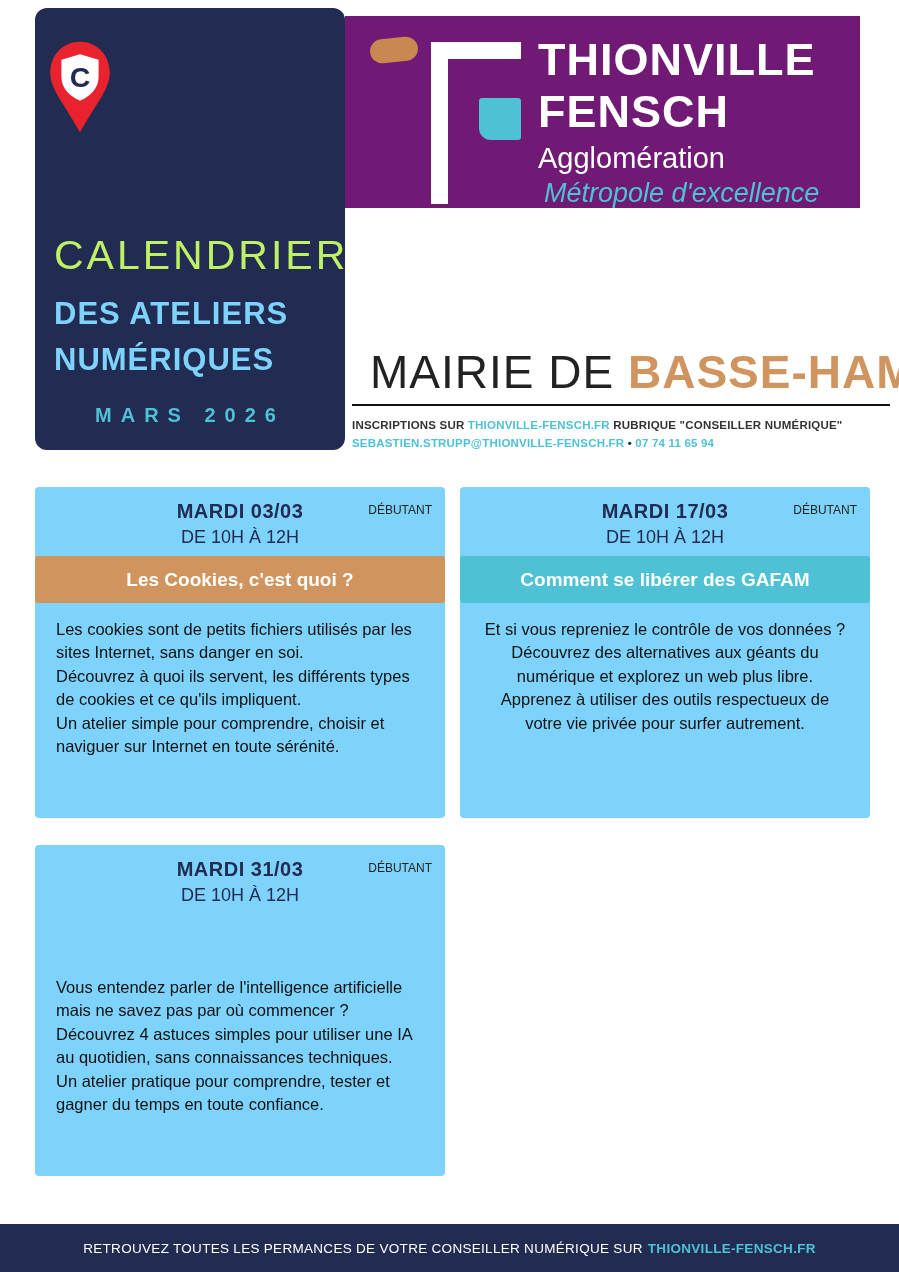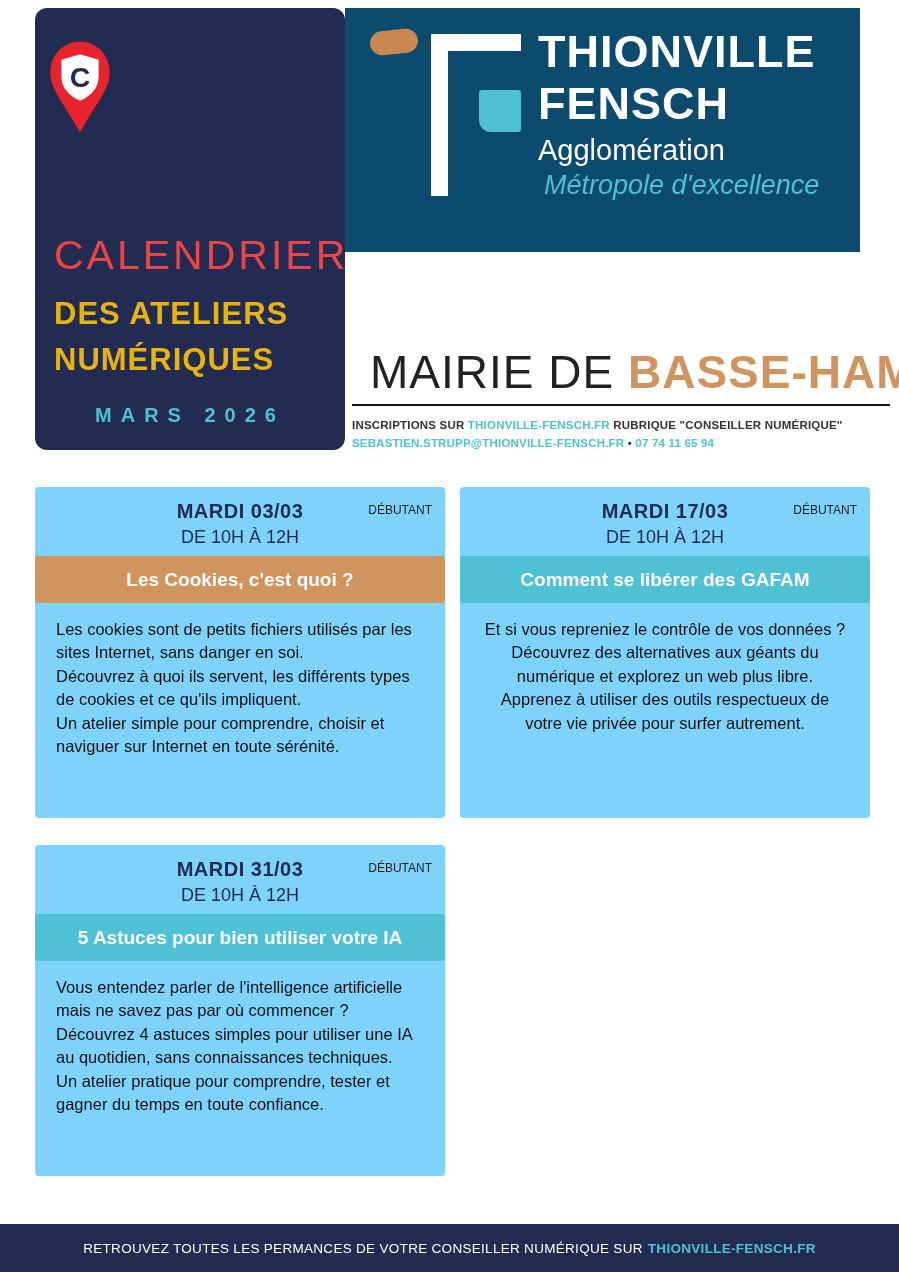--- a/index.html
+++ b/index.html
@@ -6,30 +6,30 @@
   html,body { background:#ffffff; }
   body { font-family:"Liberation Sans", sans-serif; }
   .page { position:relative; width:899px; height:1272px; background:#ffffff; overflow:hidden; }
 
   
   .brand-panel { position:absolute; left:35px; top:8px; width:310px; height:442px;
                  background:#222b52; border-radius:12px; }
   .pin-logo { position:absolute; left:14px; top:30px; width:62px; height:98px; }
   .brand-name { position:absolute; left:20px; top:150px; color:#fff; font-weight:bold;
                 font-size:28px; line-height:37px; letter-spacing:0.5px; }
-  .cal-title { position:absolute; left:19px; top:224px; color:#ef4444; font-size:41px;
+  .cal-title { position:absolute; left:19px; top:224px; color:#bef264; font-size:41px;
                font-weight:400; letter-spacing:3px; }
-  .cal-sub { position:absolute; left:19px; top:283px; color:#eab308; font-weight:bold;
+  .cal-sub { position:absolute; left:19px; top:283px; color:#7dd3fc; font-weight:bold;
              font-size:31px; line-height:46px; letter-spacing:1px; }
   .month { position:absolute; left:0; top:396px; width:100%; text-align:center;
            color:#4ec1d4; font-size:20px; font-weight:bold; letter-spacing:9px; }
 
   
-  .agglo-box { position:absolute; left:345px; top:8px; width:515px; height:244px;
-               background:#0c4a6e; }
+  .agglo-box { position:absolute; left:345px; top:16px; width:515px; height:192px;
+               background:#701a75; }
   .f-orange { position:absolute; left:25px; top:22px; width:48px; height:24px;
               background:#c9884f; border-radius:12px; transform:rotate(-6deg); }
   .f-vert { position:absolute; left:86px; top:26px; width:17px; height:162px; background:#ffffff; }
   .f-horiz { position:absolute; left:86px; top:26px; width:90px; height:17px; background:#ffffff; }
   .f-teal { position:absolute; left:134px; top:82px; width:42px; height:42px;
             background:#4ec1d4; border-radius:3px 3px 3px 12px; }
   .agglo-name { position:absolute; left:193px; top:18px; color:#fff; font-weight:bold;
                 font-size:45px; line-height:52px; letter-spacing:1px; }
   .agglo-sub { position:absolute; left:193px; top:126px; color:#fff; font-size:29px; }
   .agglo-tag { position:absolute; left:199px; top:162px; color:#4ec1d4; font-size:27px;
@@ -124,21 +124,20 @@
     <div class="card-time">DE 10H À 12H</div>
     <div class="card-banner" style="background: rgb(78, 193, 212);">Comment se libérer des GAFAM</div>
     <div class="card-desc desc-center">Et si vous repreniez le contrôle de vos données ? Découvrez des alternatives aux géants du numérique et explorez un web plus libre.
 Apprenez à utiliser des outils respectueux de votre vie privée pour surfer autrement.</div>
   </div>
 
   <div class="card card-3">
     <div class="card-date">MARDI 31/03</div>
     <div class="card-level">DÉBUTANT</div>
     <div class="card-time">DE 10H À 12H</div>
-    <div class="card-banner" style="background: rgb(78, 193, 212);">5 Astuces pour bien utiliser votre IA</div>
     <div class="card-desc">Vous entendez parler de l'intelligence artificielle mais ne savez pas par où commencer ?
 Découvrez 4 astuces simples pour utiliser une IA au quotidien, sans connaissances techniques.
 Un atelier pratique pour comprendre, tester et gagner du temps en toute confiance.</div>
   </div>
 
   <div class="footer">
     <span>RETROUVEZ TOUTES LES PERMANCES DE VOTRE CONSEILLER NUMÉRIQUE SUR </span>
     <span class="link">THIONVILLE-FENSCH.FR</span>
   </div>
 

